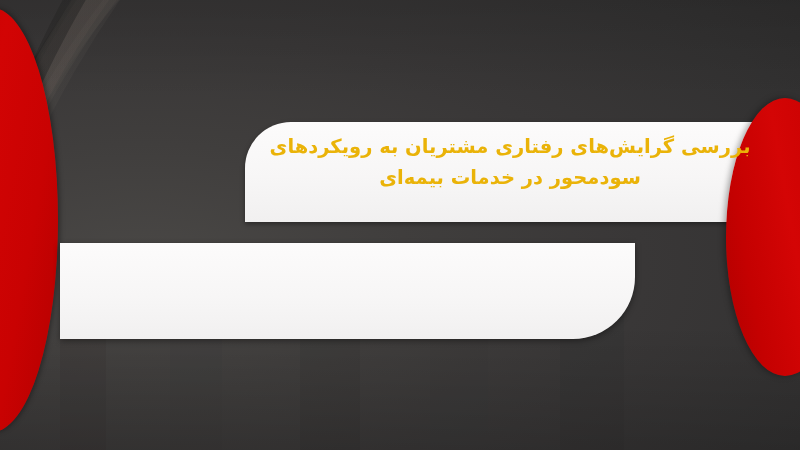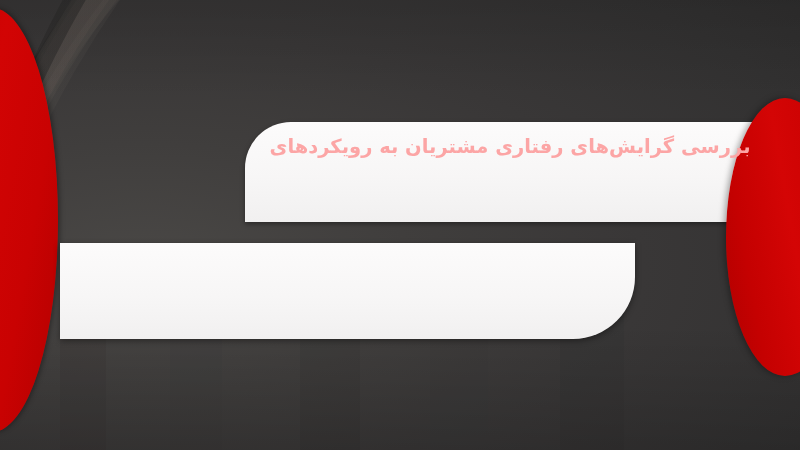--- a/index.html
+++ b/index.html
@@ -85,21 +85,21 @@
   .red-right { z-index: 4; }
 
   .title-text {
     position: absolute;
     left: 265px;
     top: 132px;
     width: 490px;
     z-index: 5;
     text-align: center;
     direction: rtl;
-    color: #fca5a5;
+    color: #eab308;
     font-family: "DejaVu Sans", sans-serif;
     font-size: 19.5px;
     font-weight: bold;
     line-height: 1.58;
     letter-spacing: 0px;
   }
   .sub-text {
     position: absolute;
     left: 80px;
     top: 258px;
@@ -172,17 +172,18 @@
 
   <div class="red-left"></div>
 
   <div class="panel panel-title"></div>
   <div class="panel panel-sub"></div>
 
   <div class="red-right"></div>
 
   <div class="title-text">
     <div>بررسی گرایش‌های رفتاری مشتریان به رویکردهای</div>
+    <div>سودمحور در خدمات بیمه‌ای</div>
   </div>
 
   <div class="sub-text"></div>
 
 </div>
 
 </body></html>

